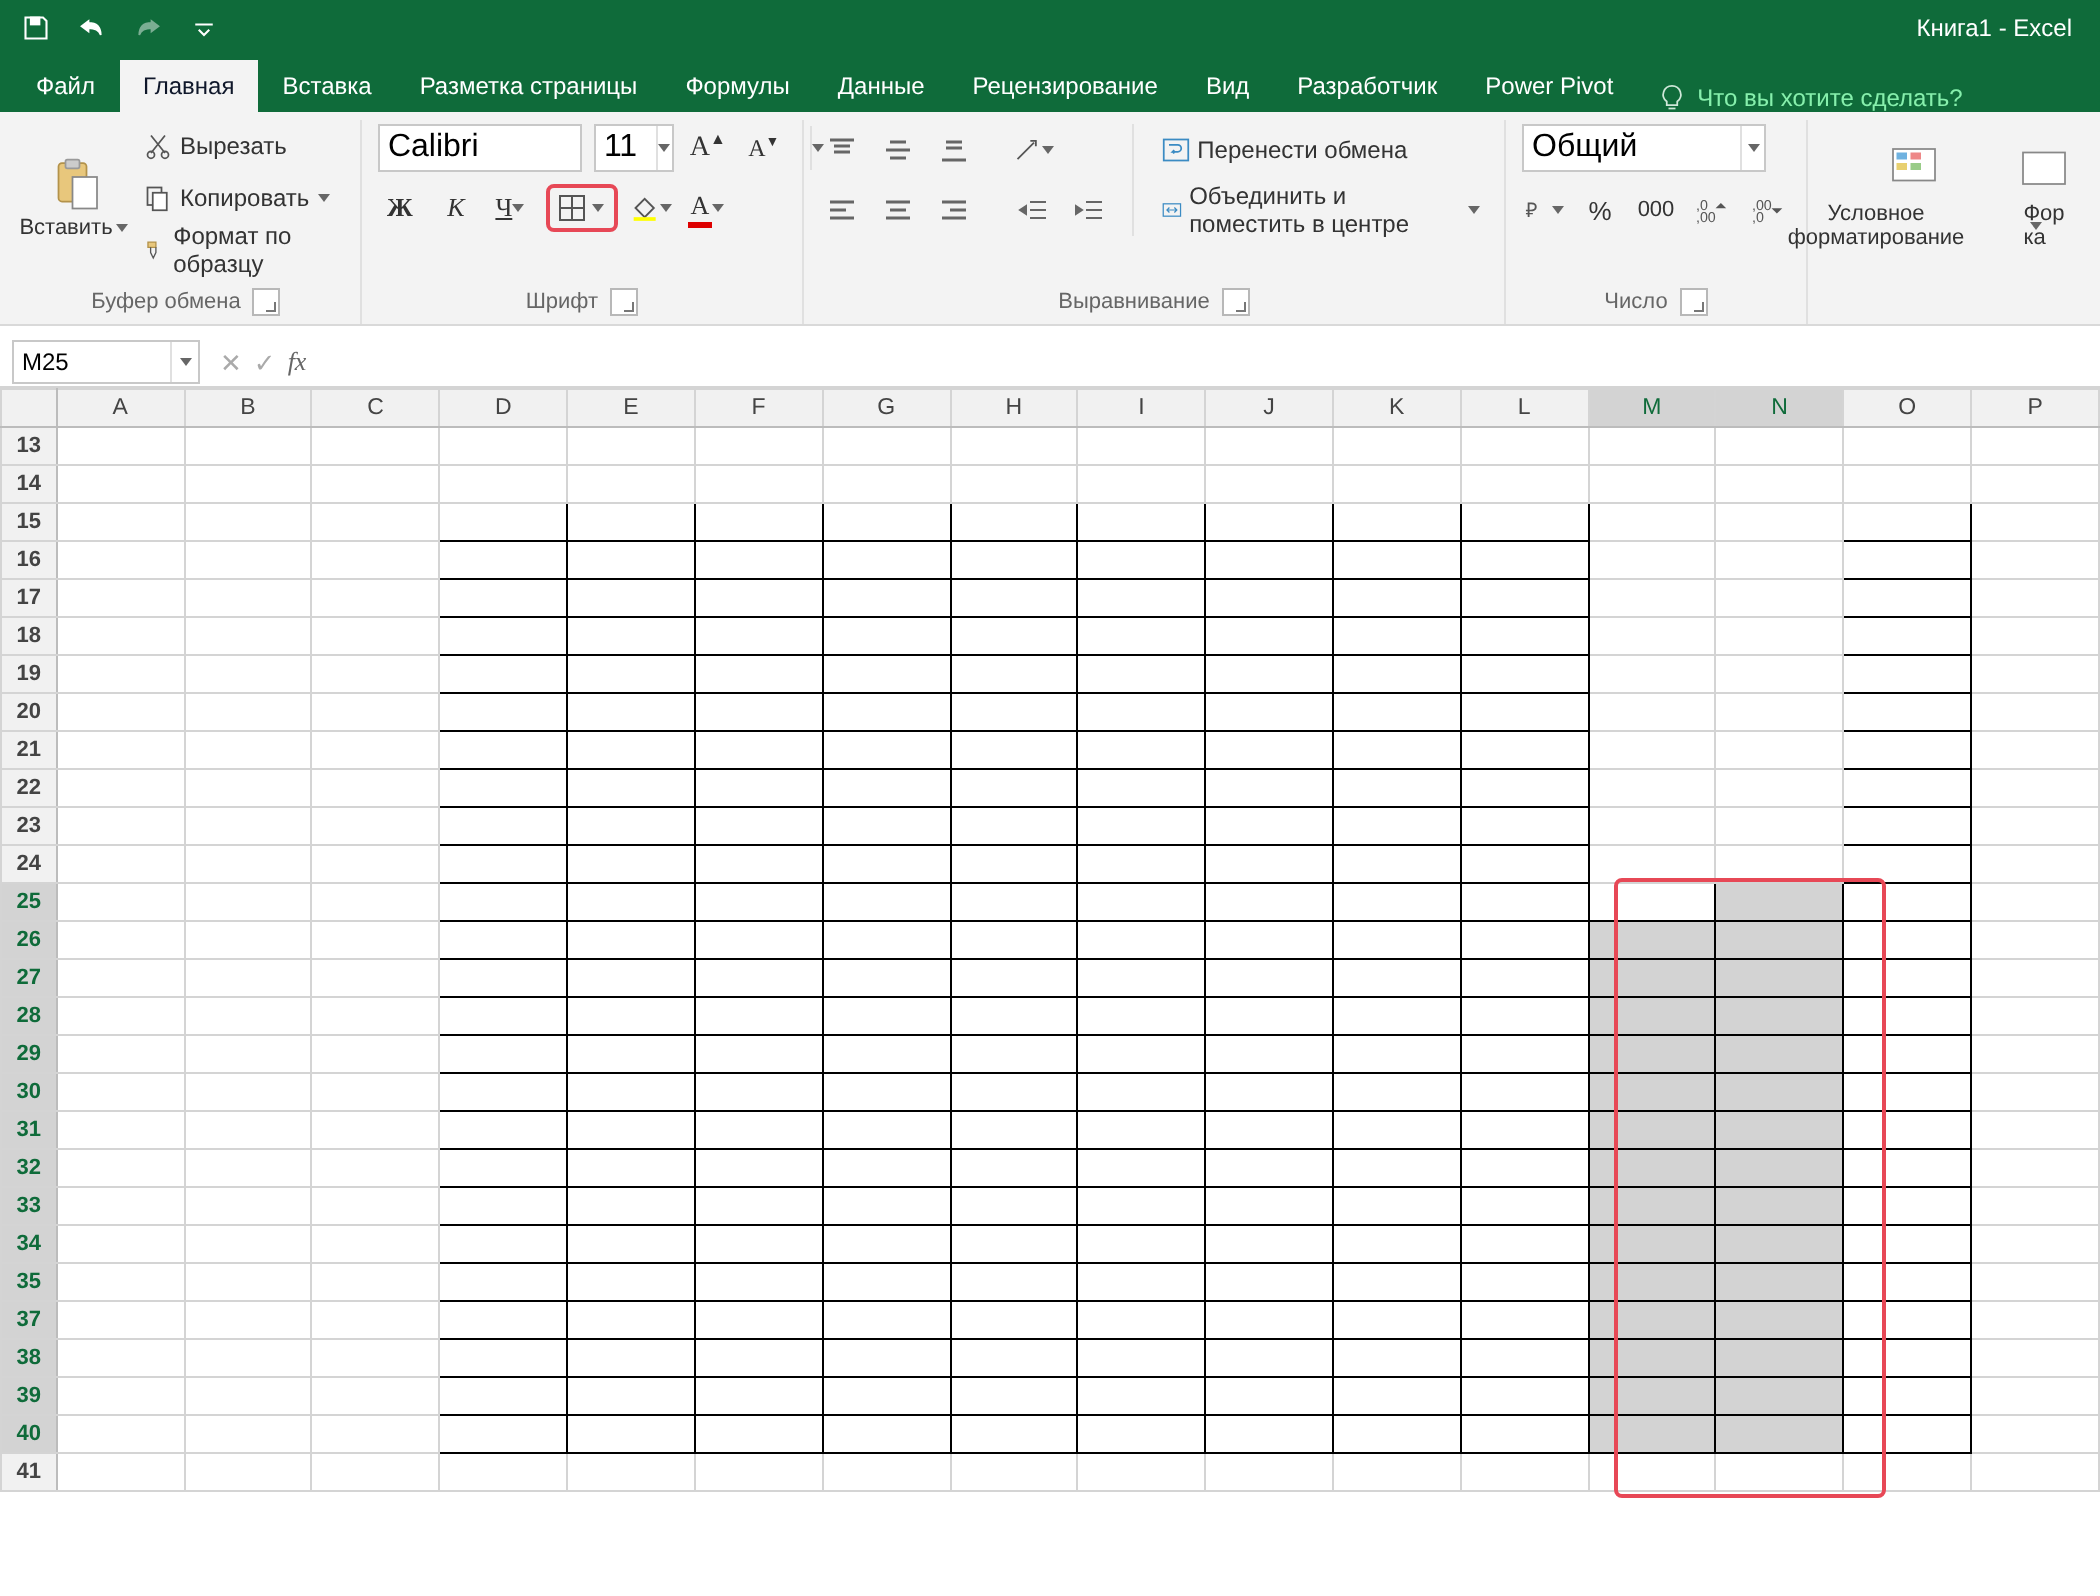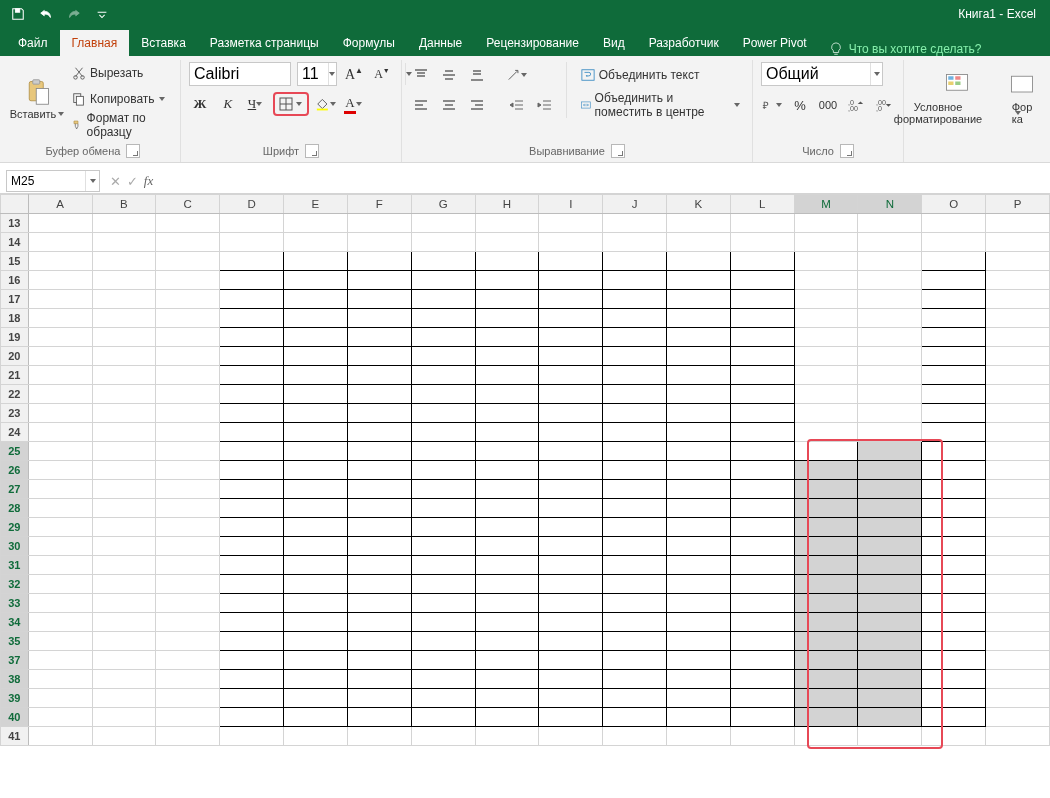--- a/index.html
+++ b/index.html
@@ -6,21 +6,21 @@
 .window{width:1050px;height:798px;background:#fff;display:flex;flex-direction:column;overflow:hidden;position:relative;}
 
 .titlebar{height:28px;background:#0f6b3a;display:flex;align-items:center;color:#fff;}
 .qat{display:flex;align-items:center;gap:4px;padding-left:6px;}
 .qat .qbtn{width:24px;height:22px;display:flex;align-items:center;justify-content:center;border-radius:2px;}
 .qat svg{width:14px;height:14px;fill:#fff;stroke:#fff;}
 .titletext{flex:1;text-align:right;padding-right:14px;font-size:12px;color:#fff;}
 
 .tabrow{height:28px;background:#0f6b3a;display:flex;align-items:flex-end;padding-left:6px;gap:0;}
 .tab{padding:6px 12px 6px 12px;color:#fff;font-size:12px;cursor:pointer;}
-.tab.active{background:#f3f3f3;color:#c2410c;}
+.tab.active{background:#f3f3f3;color:#0f172a;}
 .tab.file{color:#fff;}
 .tellme{margin-left:10px;display:flex;align-items:center;color:#86efac;font-size:12px;gap:6px;}
 .tellme svg{width:14px;height:14px;fill:#cfe8d9;}
 
 .ribbon{height:102px;background:#f3f3f3;border-bottom:1px solid #d9d9d9;display:flex;align-items:stretch;padding:4px 6px 0 6px;gap:0;}
 .group{display:flex;flex-direction:column;justify-content:space-between;border-right:1px solid #e0e0e0;padding:2px 8px 2px 8px;}
 .group:last-child{border-right:none;}
 .group-title{font-size:11px;color:#666;text-align:center;height:18px;line-height:18px;display:flex;align-items:center;justify-content:center;gap:6px;}
 .group-title .dlg{width:12px;height:12px;border:1px solid #b8b8b8;background:#fff;position:relative;}
 .group-title .dlg:after{content:"";position:absolute;right:1px;bottom:1px;width:4px;height:4px;border-right:1px solid #777;border-bottom:1px solid #777;}
@@ -281,21 +281,21 @@
               </div>
           </div>
         </div>
         <div class="sep"></div>
         <div class="col" style="gap:8px;">
           <div class="smallbtn">
               <svg viewBox="0 0 16 16">
                 <rect x="1" y="2" width="14" height="12" fill="none" stroke="#3b8bc3"></rect>
                 <path d="M4 5h5a2 2 0 0 1 0 4H6l1-1M6 9l1 1" stroke="#3b8bc3" fill="none"></path>
               </svg>
-              <span>Объединить текст</span>
+              <span>Перенести обмена</span>
             </div>
           <div class="smallbtn">
               <svg viewBox="0 0 16 16">
                 <rect x="1" y="3" width="14" height="10" fill="none" stroke="#3b8bc3"></rect>
                 <path d="M4 8h8M6 6l-2 2 2 2M10 6l2 2-2 2" stroke="#3b8bc3" fill="none"></path>
               </svg>
               <span>Объединить и поместить в центре</span>
               <span class="dd"></span>
             </div>
         </div>

